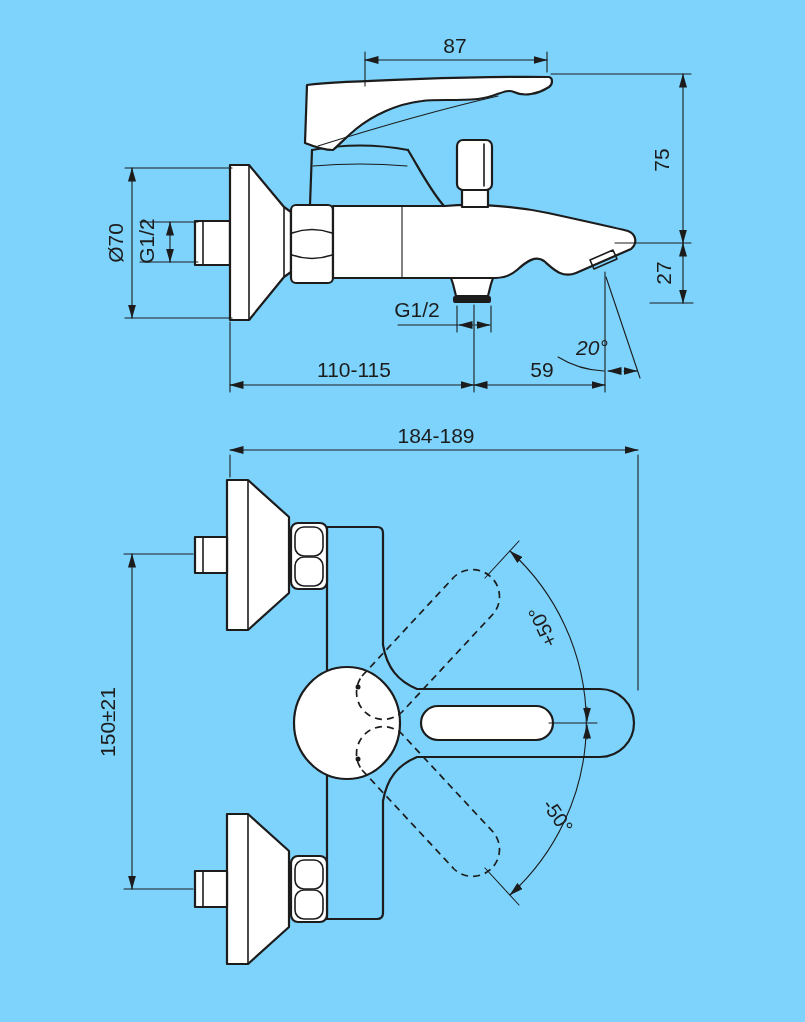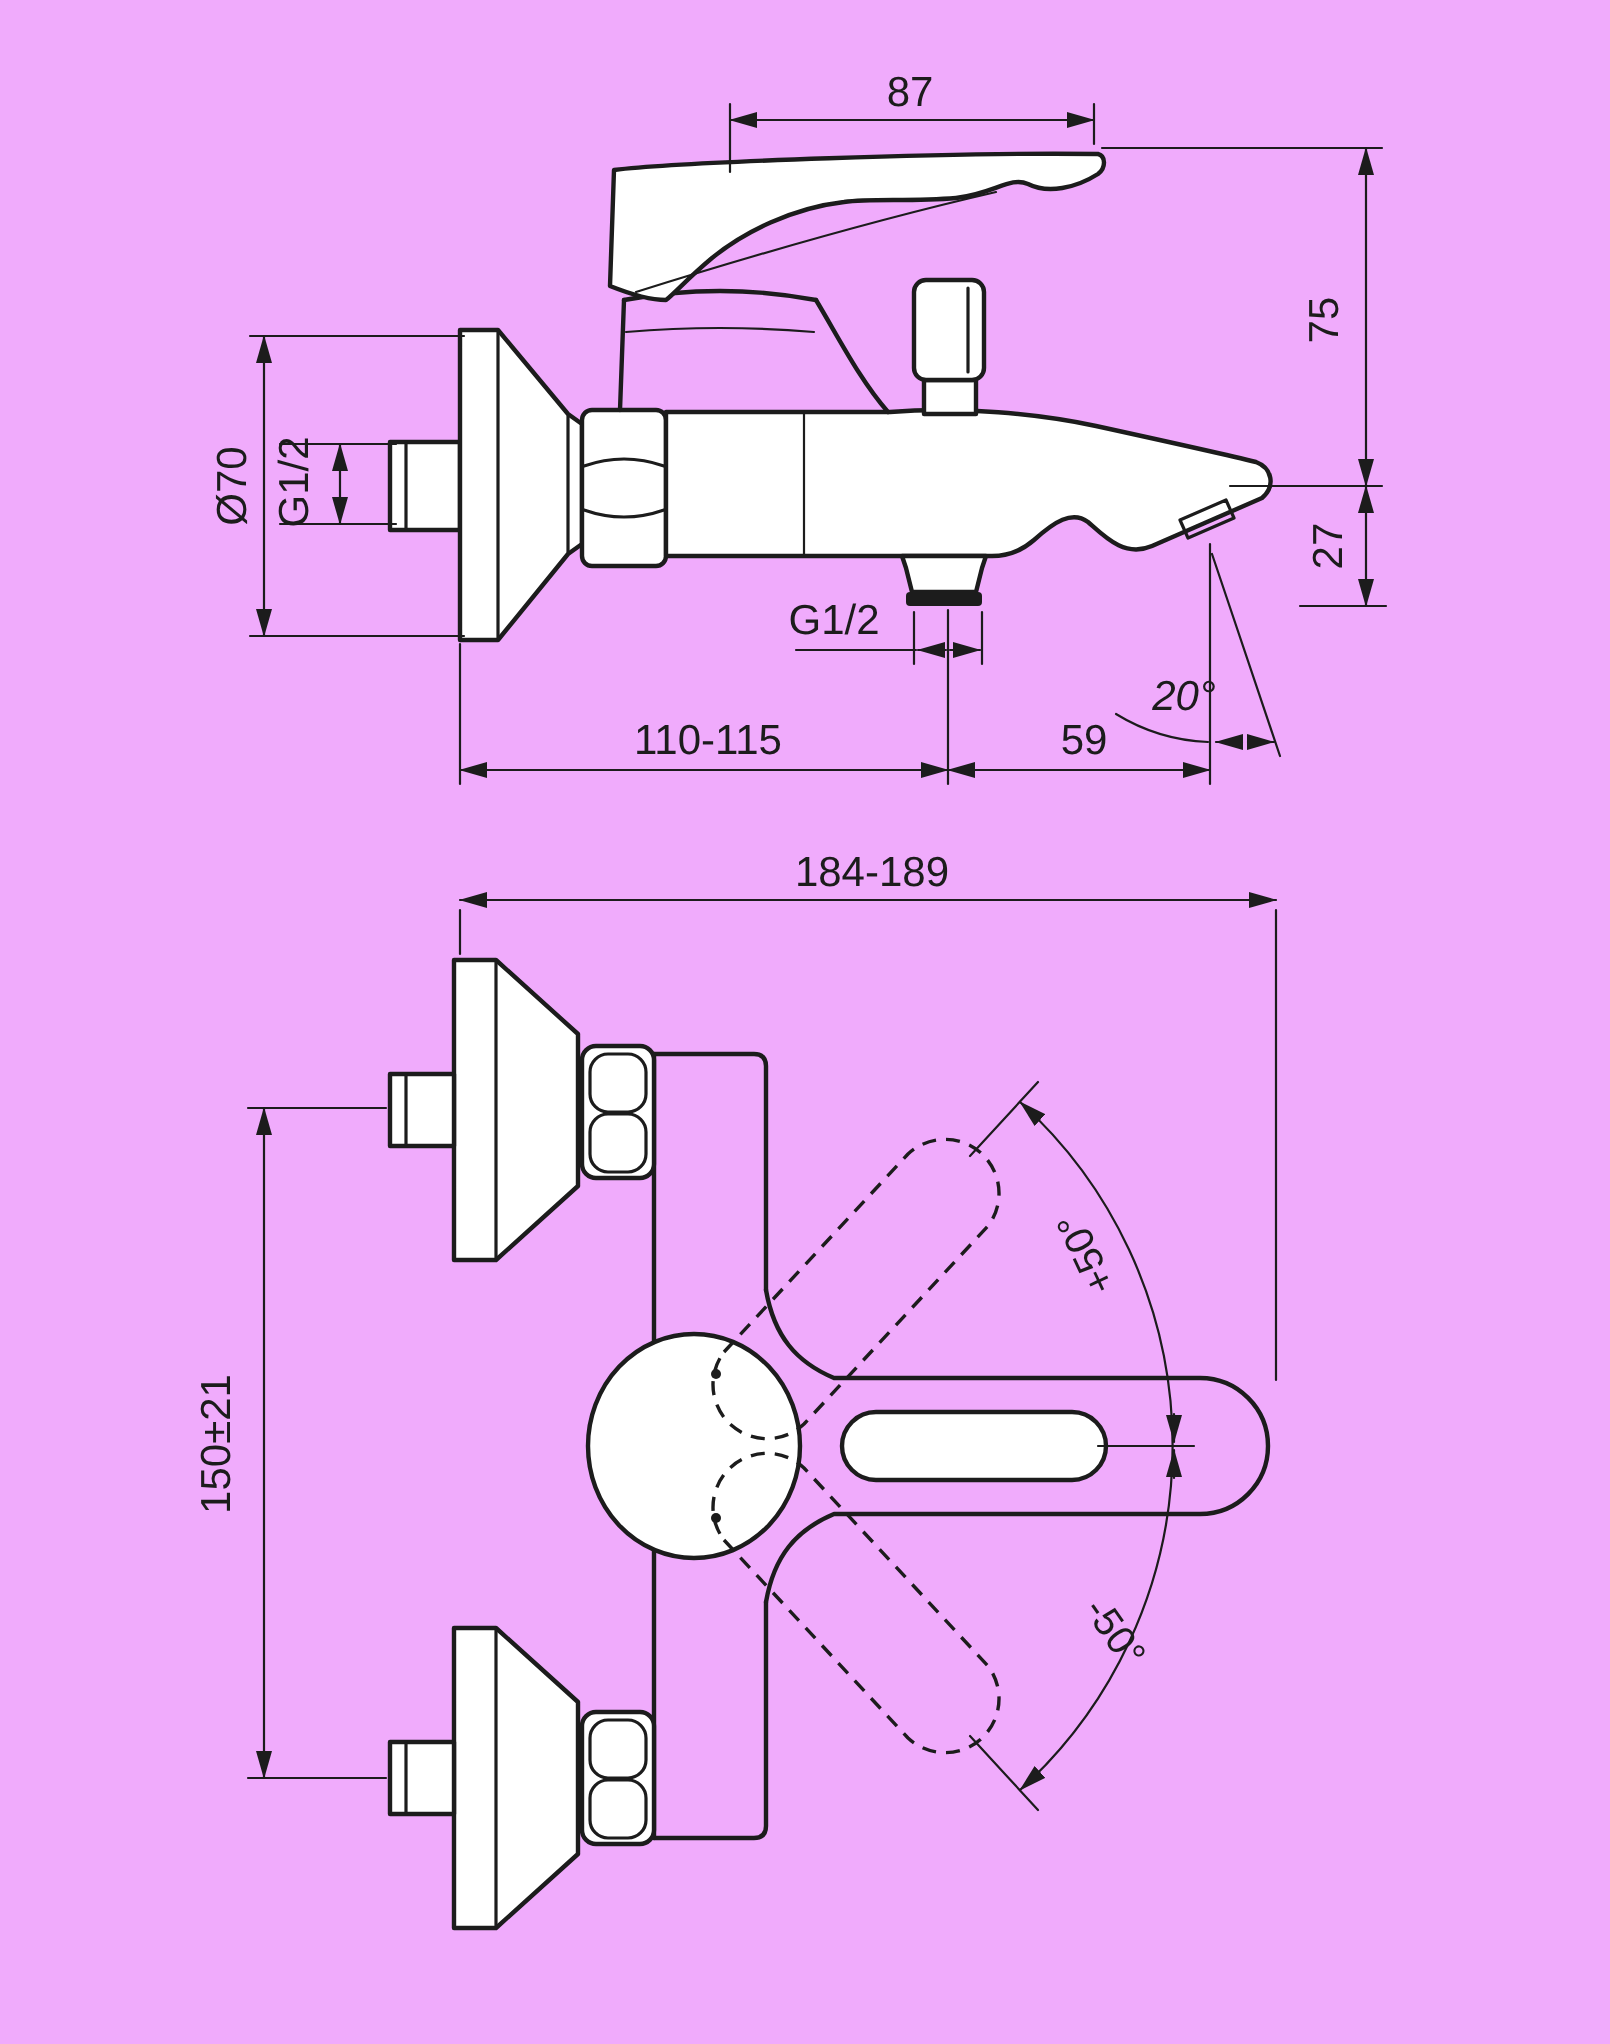--- a/index.html
+++ b/index.html
@@ -1,16 +1,16 @@
 <!DOCTYPE html>
 <html><head>
 <meta charset="utf-8">
 <style>
   html,body{margin:0;padding:0;background:#ffffff;}
-  #canvas{position:relative;width:805px;height:1022px;background:#f0abfc;overflow:hidden;
+  #canvas{position:relative;width:805px;height:1022px;background:#7dd3fc;overflow:hidden;
           font-family:"Liberation Sans",sans-serif;}
   svg{display:block}
   .outline{fill:none;stroke:#1c1c1c;stroke-width:2.2;stroke-linejoin:round;stroke-linecap:round;}
   .outline-fill{fill:#ffffff;stroke:#1c1c1c;stroke-width:2.2;stroke-linejoin:round;}
   .detail{fill:none;stroke:#1c1c1c;stroke-width:1.6;stroke-linejoin:round;stroke-linecap:round;}
   .thin{fill:none;stroke:#1c1c1c;stroke-width:1.1;stroke-linecap:round;}
   .dashed{fill:none;stroke:#1c1c1c;stroke-width:1.7;stroke-dasharray:7 5;stroke-linejoin:round;}
   .solidband{fill:#1c1c1c;stroke:none;}
   .dimtext{font-size:21px;fill:#1c1c1c;}
   .dimtext-sm{font-size:20px;fill:#1c1c1c;}

